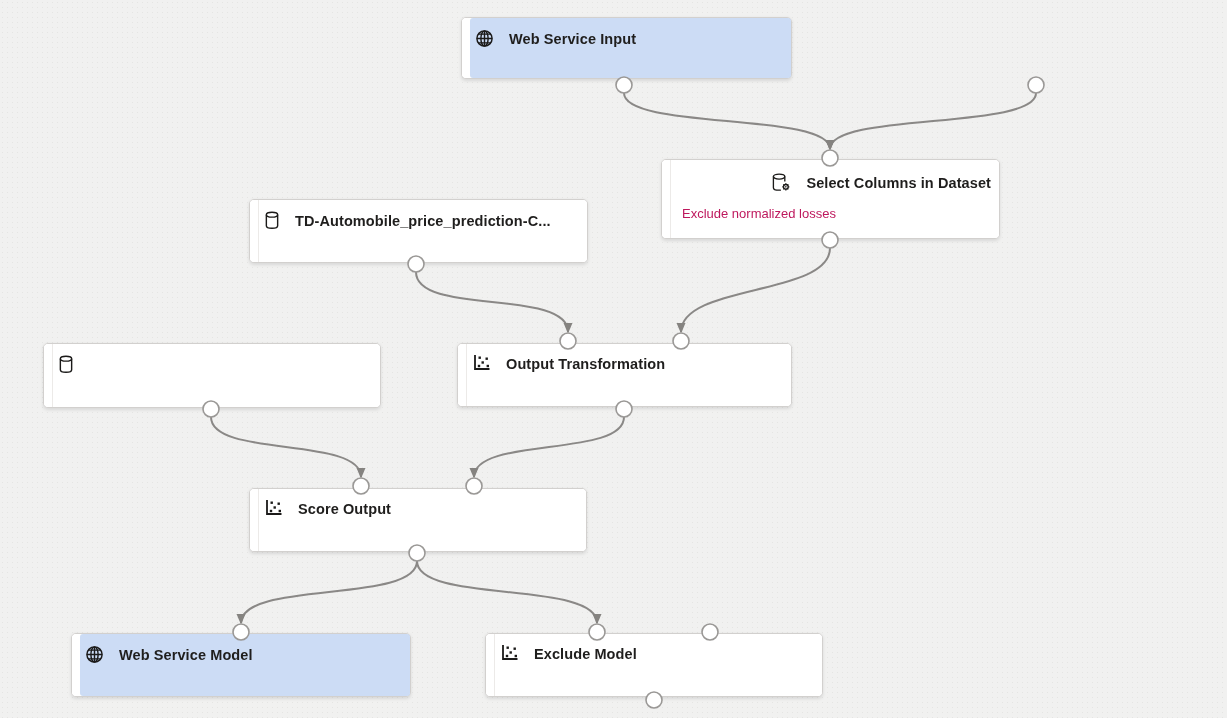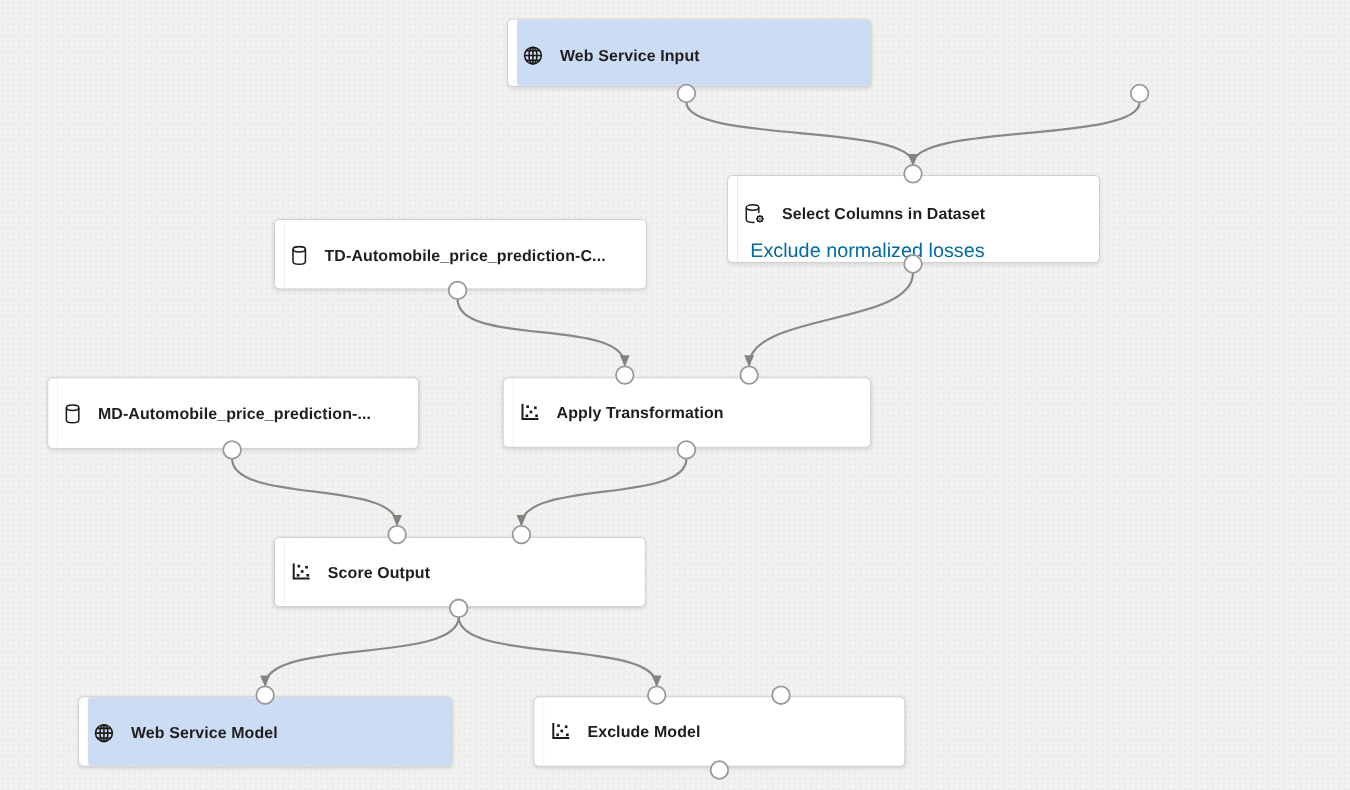--- a/index.html
+++ b/index.html
@@ -39,42 +39,41 @@
     border-radius:0 4px 4px 0;
     background:#ffffff;
     min-width:0;
   }
   .node.blue .body{background:#ccdcf5;border-radius:3px;}
   .title-row{
     display:flex;
     align-items:center;
     gap:15px;
     padding:11px 8px 0 5px;
-    margin-top:12px;
-  }
-  .node.tall .title-row{padding-top:13px;}
+  }
+  .node.tall .title-row{padding-top:13px;justify-content:flex-end;}
   .icon{
     flex:0 0 auto;
     display:inline-flex;
     align-items:center;
     justify-content:center;
   }
   .title{
     font-size:14.5px;
     font-weight:700;
     color:#1f1e1d;
     white-space:nowrap;
     overflow:hidden;
     letter-spacing:.1px;
   }
   .subtitle{
     padding:14px 8px 0 11px;
-    font-size:18px;
+    font-size:13px;
     font-weight:400;
-    color:#0369a1;
+    color:#be185d;
     white-space:nowrap;
   }
   svg.wires{
     position:absolute;
     left:0;top:0;
     z-index:2;
     pointer-events:none;
   }
   svg.wires path.edge{pointer-events:stroke;cursor:pointer;}
   svg.wires circle.port{pointer-events:all;cursor:crosshair;}
@@ -139,42 +138,41 @@
   <div class="node" style="left:43px;top:343px;width:338px;height:65px">
     <div class="strip"></div>
     <div class="body">
       <div class="title-row">
         <span class="icon">
           <svg viewBox="0 0 17 20" width="16" height="19" fill="none" stroke="#1b1a19" stroke-width="1.5">
             <ellipse cx="8.5" cy="3.8" rx="6" ry="2.6"></ellipse>
             <path d="M2.5,3.8 V15.6 c0,1.5 2.7,2.7 6,2.7 s6,-1.2 6,-2.7 V3.8"></path>
           </svg>
         </span>
-        <span class="title">MD-Automobile_price_prediction-...</span>
       </div>
     </div>
   </div>
 
   <div class="node" style="left:457px;top:343px;width:335px;height:64px">
     <div class="strip"></div>
     <div class="body">
       <div class="title-row">
         <span class="icon">
           <svg viewBox="0 0 19 17" width="19" height="17">
             <path d="M3,0 V14 H17.5" stroke="#1b1a19" stroke-width="1.8" fill="none"></path>
             <g fill="#1b1a19">
               <rect x="6.5" y="1.5" width="2.4" height="2.4"></rect>
                 <rect x="13.5" y="2.5" width="2.4" height="2.4"></rect>
               <rect x="9.5" y="6.3" width="2.4" height="2.4"></rect>
                 <rect x="14.6" y="9.8" width="2.4" height="2.4"></rect>
               <rect x="5.8" y="9.8" width="2.4" height="2.4"></rect>
             </g>
           </svg>
         </span>
-        <span class="title">Apply Transformation</span>
+        <span class="title">Output Transformation</span>
       </div>
     </div>
   </div>
 
   <div class="node" style="left:249px;top:488px;width:338px;height:64px">
     <div class="strip"></div>
     <div class="body">
       <div class="title-row">
         <span class="icon">
           <svg viewBox="0 0 19 17" width="19" height="17">

